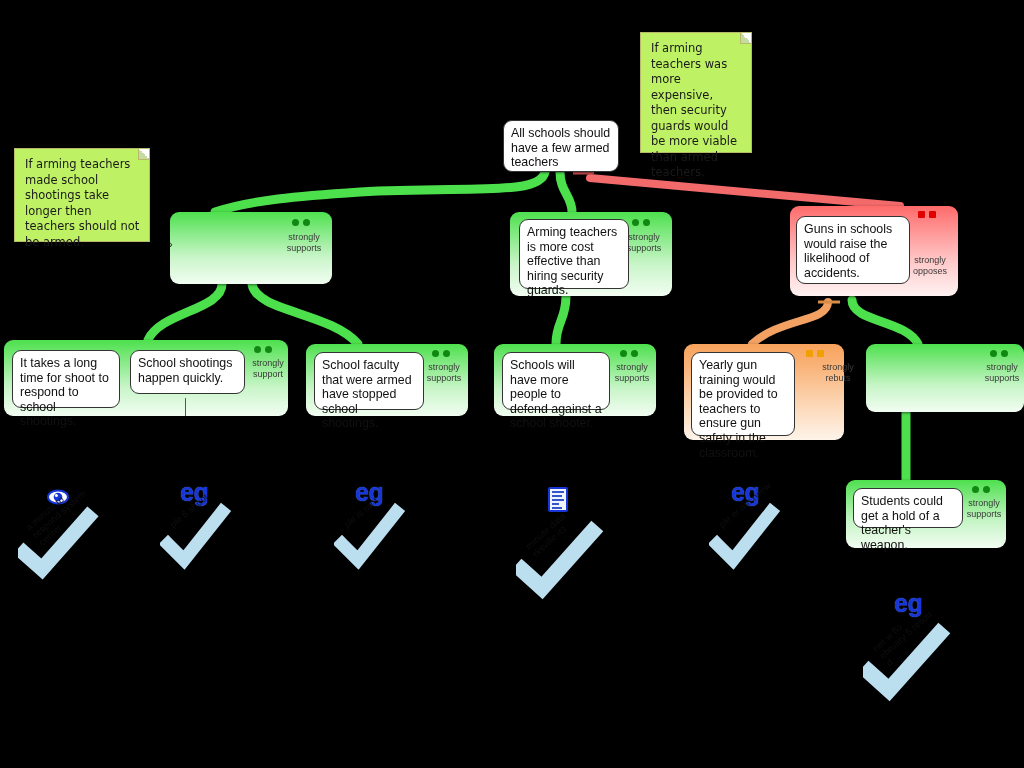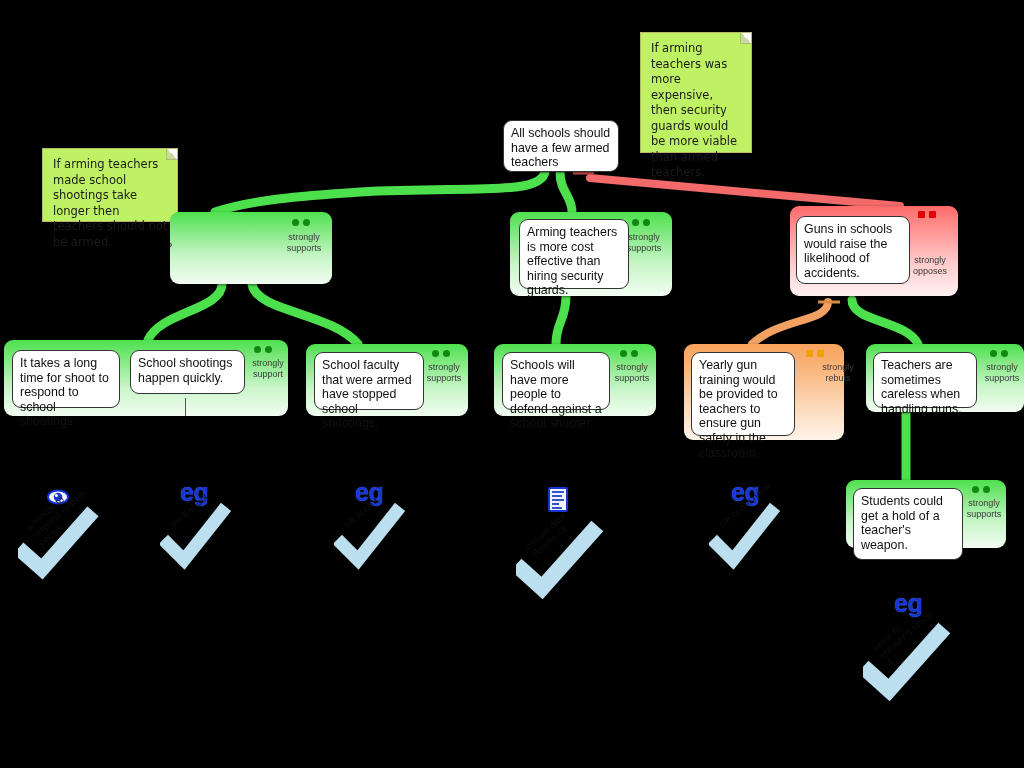--- a/index.html
+++ b/index.html
@@ -82,21 +82,21 @@
     <path d="M566,296 C 566,320 556,322 556,344" stroke="#4de04d" stroke-width="9" fill="none" stroke-linecap="round"></path>
 
     <path d="M828,302 C 828,322 780,318 752,344" stroke="#f2a163" stroke-width="8" fill="none" stroke-linecap="round"></path>
     <path d="M818,302 L840,302" stroke="#d98a45" stroke-width="3" fill="none"></path>
 
     <path d="M852,300 C 852,322 906,320 918,344" stroke="#4de04d" stroke-width="9" fill="none" stroke-linecap="round"></path>
 
     <path d="M906,412 C 906,450 906,460 906,480" stroke="#4de04d" stroke-width="9" fill="none" stroke-linecap="round"></path>
   </svg>
 
-  <div class="note" style="left:14px;top:148px;width:136px;height:74px;margin-left:28px;">
+  <div class="note" style="left:14px;top:148px;width:136px;height:94px;">
     <div class="fold"></div>
     <div>If arming teachers made school shootings take longer then teachers should not be armed.</div>
   </div>
 
   <div class="note" style="left:640px;top:32px;width:112px;height:121px;">
     <div class="fold"></div>
     <div>If arming teachers was more expensive, then security guards would be more viable than armed teachers.</div>
   </div>
 
   <div class="claim plain" style="left:503px;top:120px;width:116px;height:52px;">
@@ -182,32 +182,29 @@
     <span>Yearly gun training would be provided to teachers to ensure gun safety in the classroom.</span>
   </div>
 
   <div class="group g-support" style="left:866px;top:344px;width:158px;height:68px;">
     <div class="dots d-green" style="left:124px;top:6px;">
         <i></i>
         <i></i>
       </div>
     <div class="reltxt" style="left:114px;top:18px;width:44px;">strongly supports</div>
   </div>
-  <div class="claim" style="left:873px;top:352px;width:104px;height:56px;">
-    <span>Teachers are sometimes careless when handling guns.</span>
-  </div>
 
   <div class="group g-support" style="left:846px;top:480px;width:160px;height:68px;">
     <div class="dots d-green" style="left:126px;top:6px;">
         <i></i>
         <i></i>
       </div>
     <div class="reltxt" style="left:116px;top:18px;width:44px;">strongly supports</div>
   </div>
-  <div class="claim" style="left:853px;top:488px;width:110px;height:72px;">
+  <div class="claim" style="left:853px;top:488px;width:110px;height:40px;">
     <span>Students could get a hold of a teacher's weapon.</span>
   </div>
 
   <div class="ev" style="left:0;top:0;">
     <svg class="ev-eye" style="left:47px;top:489px;" viewBox="0 0 22 16">
       <ellipse cx="11" cy="8" rx="10" ry="6.5" fill="#fff" stroke="#1736d8" stroke-width="2"></ellipse>
       <circle cx="11" cy="8" r="4.3" fill="#1736d8"></circle>
       <circle cx="9.4" cy="6.4" r="1.5" fill="#fff"></circle>
     </svg>
     <div class="tick" style="left:18px;top:505px;">

